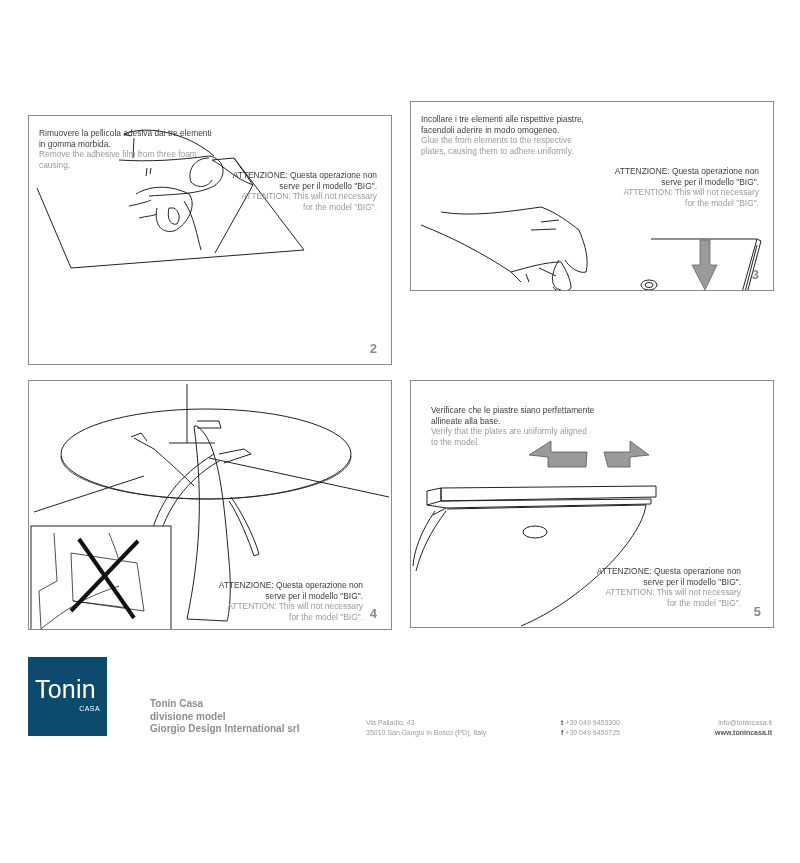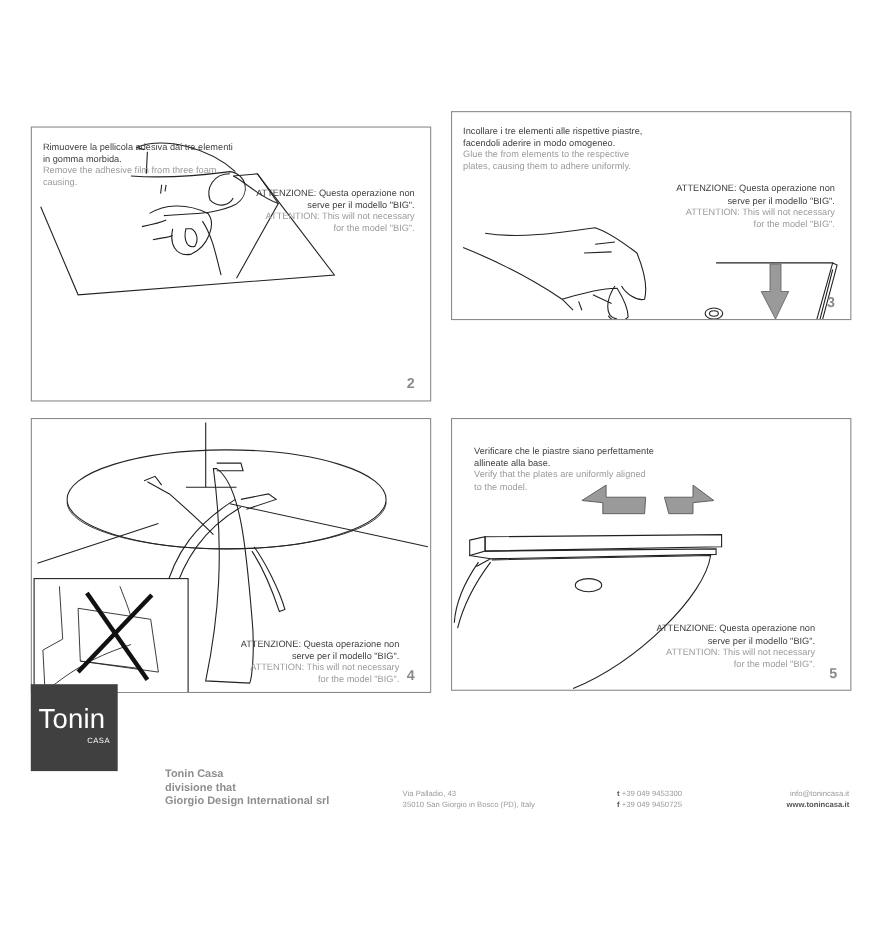--- a/index.html
+++ b/index.html
@@ -5,21 +5,21 @@
     html, body { margin: 0; padding: 0; background: #ffffff; }
     body { width: 800px; height: 863px; position: relative; overflow: hidden;
            font-family: "Liberation Sans", sans-serif; color: #333; }
     .panel { position: absolute; border: 1.5px solid #8a8a8a; background: #fff; box-sizing: border-box; overflow: hidden; }
     .txt { position: absolute; font-size: 8.4px; line-height: 10.6px; }
     .it { color: #3c3c3c; }
     .en { color: #9a9a9a; }
     .right { text-align: right; }
     .num { position: absolute; font-size: 13px; font-weight: bold; color: #8a8a8a; }
     svg { position: absolute; left: 0; top: 0; }
-    .logo { position: absolute; left: 28px; top: 622px; width: 79px; height: 79px; background: #404040; }
+    .logo { position: absolute; left: 28px; top: 657px; width: 79px; height: 79px; background: #0c4a6e; }
     .logo-name { position: absolute; left: 7px; top: 18px; font-size: 25px; color: #fff; letter-spacing: 0.2px; }
     .logo-sub { position: absolute; right: 7px; top: 48px; font-size: 7px; color: #fff; letter-spacing: 0.4px; }
     .company { position: absolute; left: 118px; top: 698px; font-size: 10px; line-height: 12.5px; font-weight: bold; color: #8e8e8e; margin-left: 32px; }
     .footer-col { position: absolute; font-size: 7px; line-height: 10px; color: #9a9a9a; }
     .footer-col b { color: #555; }
   </style>
 </head>
 <body>
 
 <div class="panel" style="left:28px; top:115px; width:364px; height:250px;">
@@ -162,21 +162,21 @@
   <div class="num" style="right:12px; bottom:8px;">5</div>
 </div>
 
 <div class="logo">
   <div class="logo-name">Tonin</div>
   <div class="logo-sub">CASA</div>
 </div>
 
 <div class="company">
   <div>Tonin Casa</div>
-  <div>divisione that</div>
+  <div>divisione model</div>
   <div>Giorgio Design International srl</div>
 </div>
 
 <div class="footer-col" style="left:366px; top:718px;">
   <div>Via Palladio, 43</div>
   <div>35010 San Giorgio in Bosco (PD), Italy</div>
 </div>
 
 <div class="footer-col" style="left:561px; top:718px;">
   <div><b>t</b> <span>+39 049 9453300</span></div>

